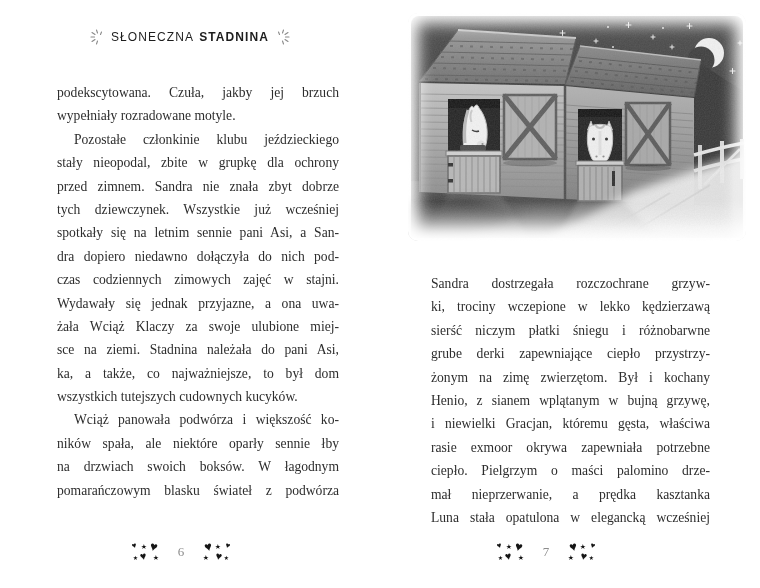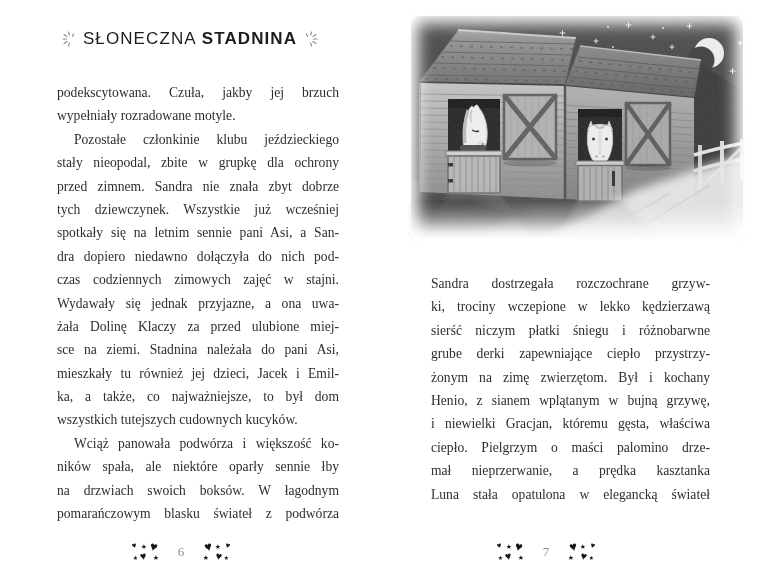--- a/index.html
+++ b/index.html
@@ -2,21 +2,21 @@
 <html><head>
 <meta charset="utf-8">
 <style>
   html,body{margin:0;padding:0;background:#ffffff;}
   .spread{position:relative;width:760px;height:588px;background:#ffffff;overflow:hidden;
           font-family:"Liberation Serif",serif;color:#2d2d2d;}
 
   
   .running-head{position:absolute;top:29px;left:0;width:380px;display:flex;
                 justify-content:center;align-items:center;gap:7px;}
-  .title{font-family:"Liberation Sans",sans-serif;font-size:17px;letter-spacing:1.1px;
+  .title{font-family:"Liberation Sans",sans-serif;font-size:12px;letter-spacing:1.1px;
          color:#1d1d1d;white-space:nowrap;}
   .title .w1{font-weight:500;}
   .title .w2{font-weight:900;margin-left:5px;}
 
   
   .textcol{position:absolute;}
   .col-left{left:57px;top:81px;width:282px;}
   .col-right{left:431px;top:272px;width:279px;}
   .line{height:23.4px;line-height:23.4px;font-size:13.6px;
         text-align:justify;text-align-last:justify;white-space:normal;overflow:hidden;}
@@ -78,23 +78,22 @@
     <div class="line">podekscytowana. Czuła, jakby jej brzuch</div>
     <div class="line end">wypełniały rozradowane motyle.</div>
     <div class="line ind">Pozostałe członkinie klubu jeździeckiego</div>
     <div class="line">stały nieopodal, zbite w grupkę dla ochrony</div>
     <div class="line">przed zimnem. Sandra nie znała zbyt dobrze</div>
     <div class="line">tych dziewczynek. Wszystkie już wcześniej</div>
     <div class="line">spotkały się na letnim sennie pani Asi, a San-</div>
     <div class="line">dra dopiero niedawno dołączyła do nich pod-</div>
     <div class="line">czas codziennych zimowych zajęć w stajni.</div>
     <div class="line">Wydawały się jednak przyjazne, a ona uwa-</div>
-    <div class="line">żała Dolinę Klaczy za przed ulubione miej-</div>
+    <div class="line">żała Wciąż Klaczy za swoje ulubione miej-</div>
     <div class="line">sce na ziemi. Stadnina należała do pani Asi,</div>
-    <div class="line">mieszkały tu również jej dzieci, Jacek i Emil-</div>
     <div class="line">ka, a także, co najważniejsze, to był dom</div>
     <div class="line end">wszystkich tutejszych cudownych kucyków.</div>
     <div class="line ind">Wciąż panowała podwórza i większość ko-</div>
     <div class="line">ników spała, ale niektóre oparły sennie łby</div>
     <div class="line">na drzwiach swoich boksów. W łagodnym</div>
     <div class="line">pomarańczowym blasku świateł z podwórza</div>
   </div>
 
   <div class="illus">
     <svg width="338" height="228" viewBox="0 0 338 228">
@@ -348,23 +347,24 @@
   </div>
 
   <div class="textcol col-right">
     <div class="line">Sandra dostrzegała rozczochrane grzyw-</div>
     <div class="line">ki, trociny wczepione w lekko kędzierzawą</div>
     <div class="line">sierść niczym płatki śniegu i różnobarwne</div>
     <div class="line">grube derki zapewniające ciepło przystrzy-</div>
     <div class="line">żonym na zimę zwierzętom. Był i kochany</div>
     <div class="line">Henio, z sianem wplątanym w bujną grzywę,</div>
     <div class="line">i niewielki Gracjan, któremu gęsta, właściwa</div>
+    <div class="line">rasie exmoor okrywa zapewniała potrzebne</div>
     <div class="line">ciepło. Pielgrzym o maści palomino drze-</div>
     <div class="line">mał nieprzerwanie, a prędka kasztanka</div>
-    <div class="line">Luna stała opatulona w elegancką świateł</div>
+    <div class="line">Luna stała opatulona w elegancką wcześniej</div>
   </div>
 
   <div class="footer footer-left">
     <span class="orn">
       <i class="g g1">♥</i>
       <i class="g g2">★</i>
       <i class="g g3">♥</i>
       <i class="g g4">★</i>
       <i class="g g5">♥</i>
       <i class="g g6">★</i>

